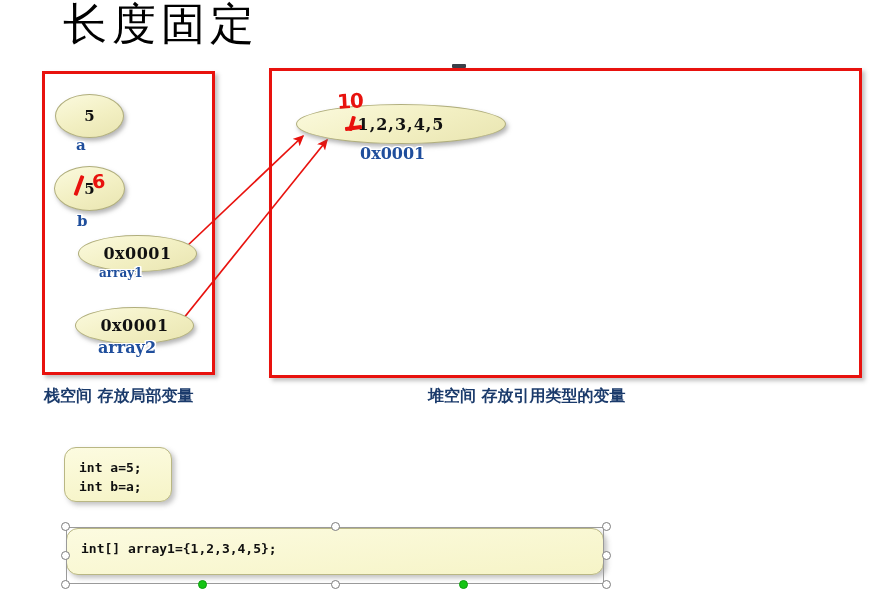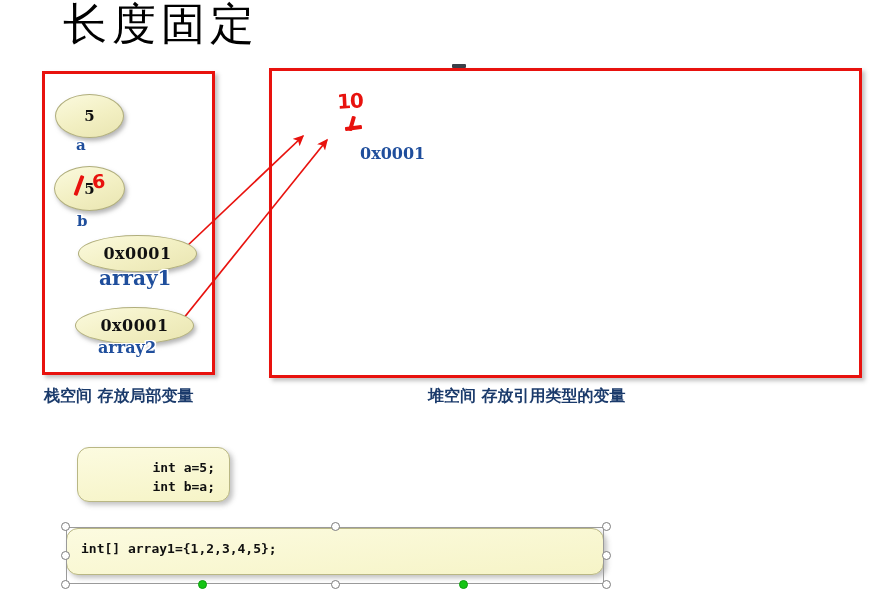--- a/index.html
+++ b/index.html
@@ -134,21 +134,21 @@
     font-weight: 700;
     white-space: nowrap;
     text-shadow:
       -1.5px -1.5px 0 #ffffff,  1.5px -1.5px 0 #ffffff,
       -1.5px  1.5px 0 #ffffff,  1.5px  1.5px 0 #ffffff,
       -1.5px 0 0 #ffffff, 1.5px 0 0 #ffffff,
       0 -1.5px 0 #ffffff, 0 1.5px 0 #ffffff;
   }
   #label-a { left: 76px; top: 136px; font-size: 15px; }
   #label-b { left: 77px; top: 212px; font-size: 15px; }
-  #label-array1 { left: 99px; top: 266px; font-size: 20px; }
+  #label-array1 { left: 99px; top: 266px; font-size: 12px; }
   #label-array2 { left: 98px; top: 338px; font-size: 16px; }
   #label-heap-addr { left: 360px; top: 144px; font-size: 16px; }
 
   
   .red-ink {
     position: absolute;
     color: #e8120e;
     font-family: "DejaVu Sans", sans-serif;
     font-weight: 700;
     white-space: nowrap;
@@ -232,25 +232,24 @@
     box-shadow: 3px 3px 5px rgba(120,120,120,0.45);
     font-family: "DejaVu Sans Mono", "Liberation Mono", monospace;
     font-size: 13px;
     font-weight: 700;
     color: #101010;
     padding: 10px 14px;
     line-height: 19px;
     background-image: linear-gradient(175deg, #fcfbe0 0%, #f6f4c7 100%);
   }
   #code-box-1 {
-    left: 77px;
+    left: 64px;
     top: 447px;
-    width: 153px;
+    width: 108px;
     height: 55px;
-    text-align: right;
   }
   #code-box-2 {
     left: 66px;
     top: 528px;
     width: 538px;
     height: 47px;
   }
   .code-line { white-space: pre; }
 
   
@@ -302,20 +301,21 @@
   <div class="strike" id="strike-b"></div>
   <div class="red-ink" id="ink-6">6</div>
   <div class="blue-label" id="label-b">b</div>
 
   <div class="ellipse" id="ellipse-array1">0x0001</div>
   <div class="blue-label" id="label-array1">array1</div>
 
   <div class="ellipse" id="ellipse-array2">0x0001</div>
   <div class="blue-label" id="label-array2">array2</div>
 
+  <div class="ellipse" id="ellipse-heap-array">1,2,3,4,5</div>
   <div class="strike" id="strike-heap-1"></div>
   <div class="strike" id="strike-heap-1b"></div>
   <div class="red-ink" id="ink-10">10</div>
   <div class="blue-label" id="label-heap-addr">0x0001</div>
 
   <div class="region-caption" id="caption-heap">堆空间 存放引用类型的变量</div>
   <div class="region-caption" id="caption-stack">栈空间 存放局部变量</div>
 
   <div class="code-box" id="code-box-1">
     <div class="code-line">int a=5;</div>

